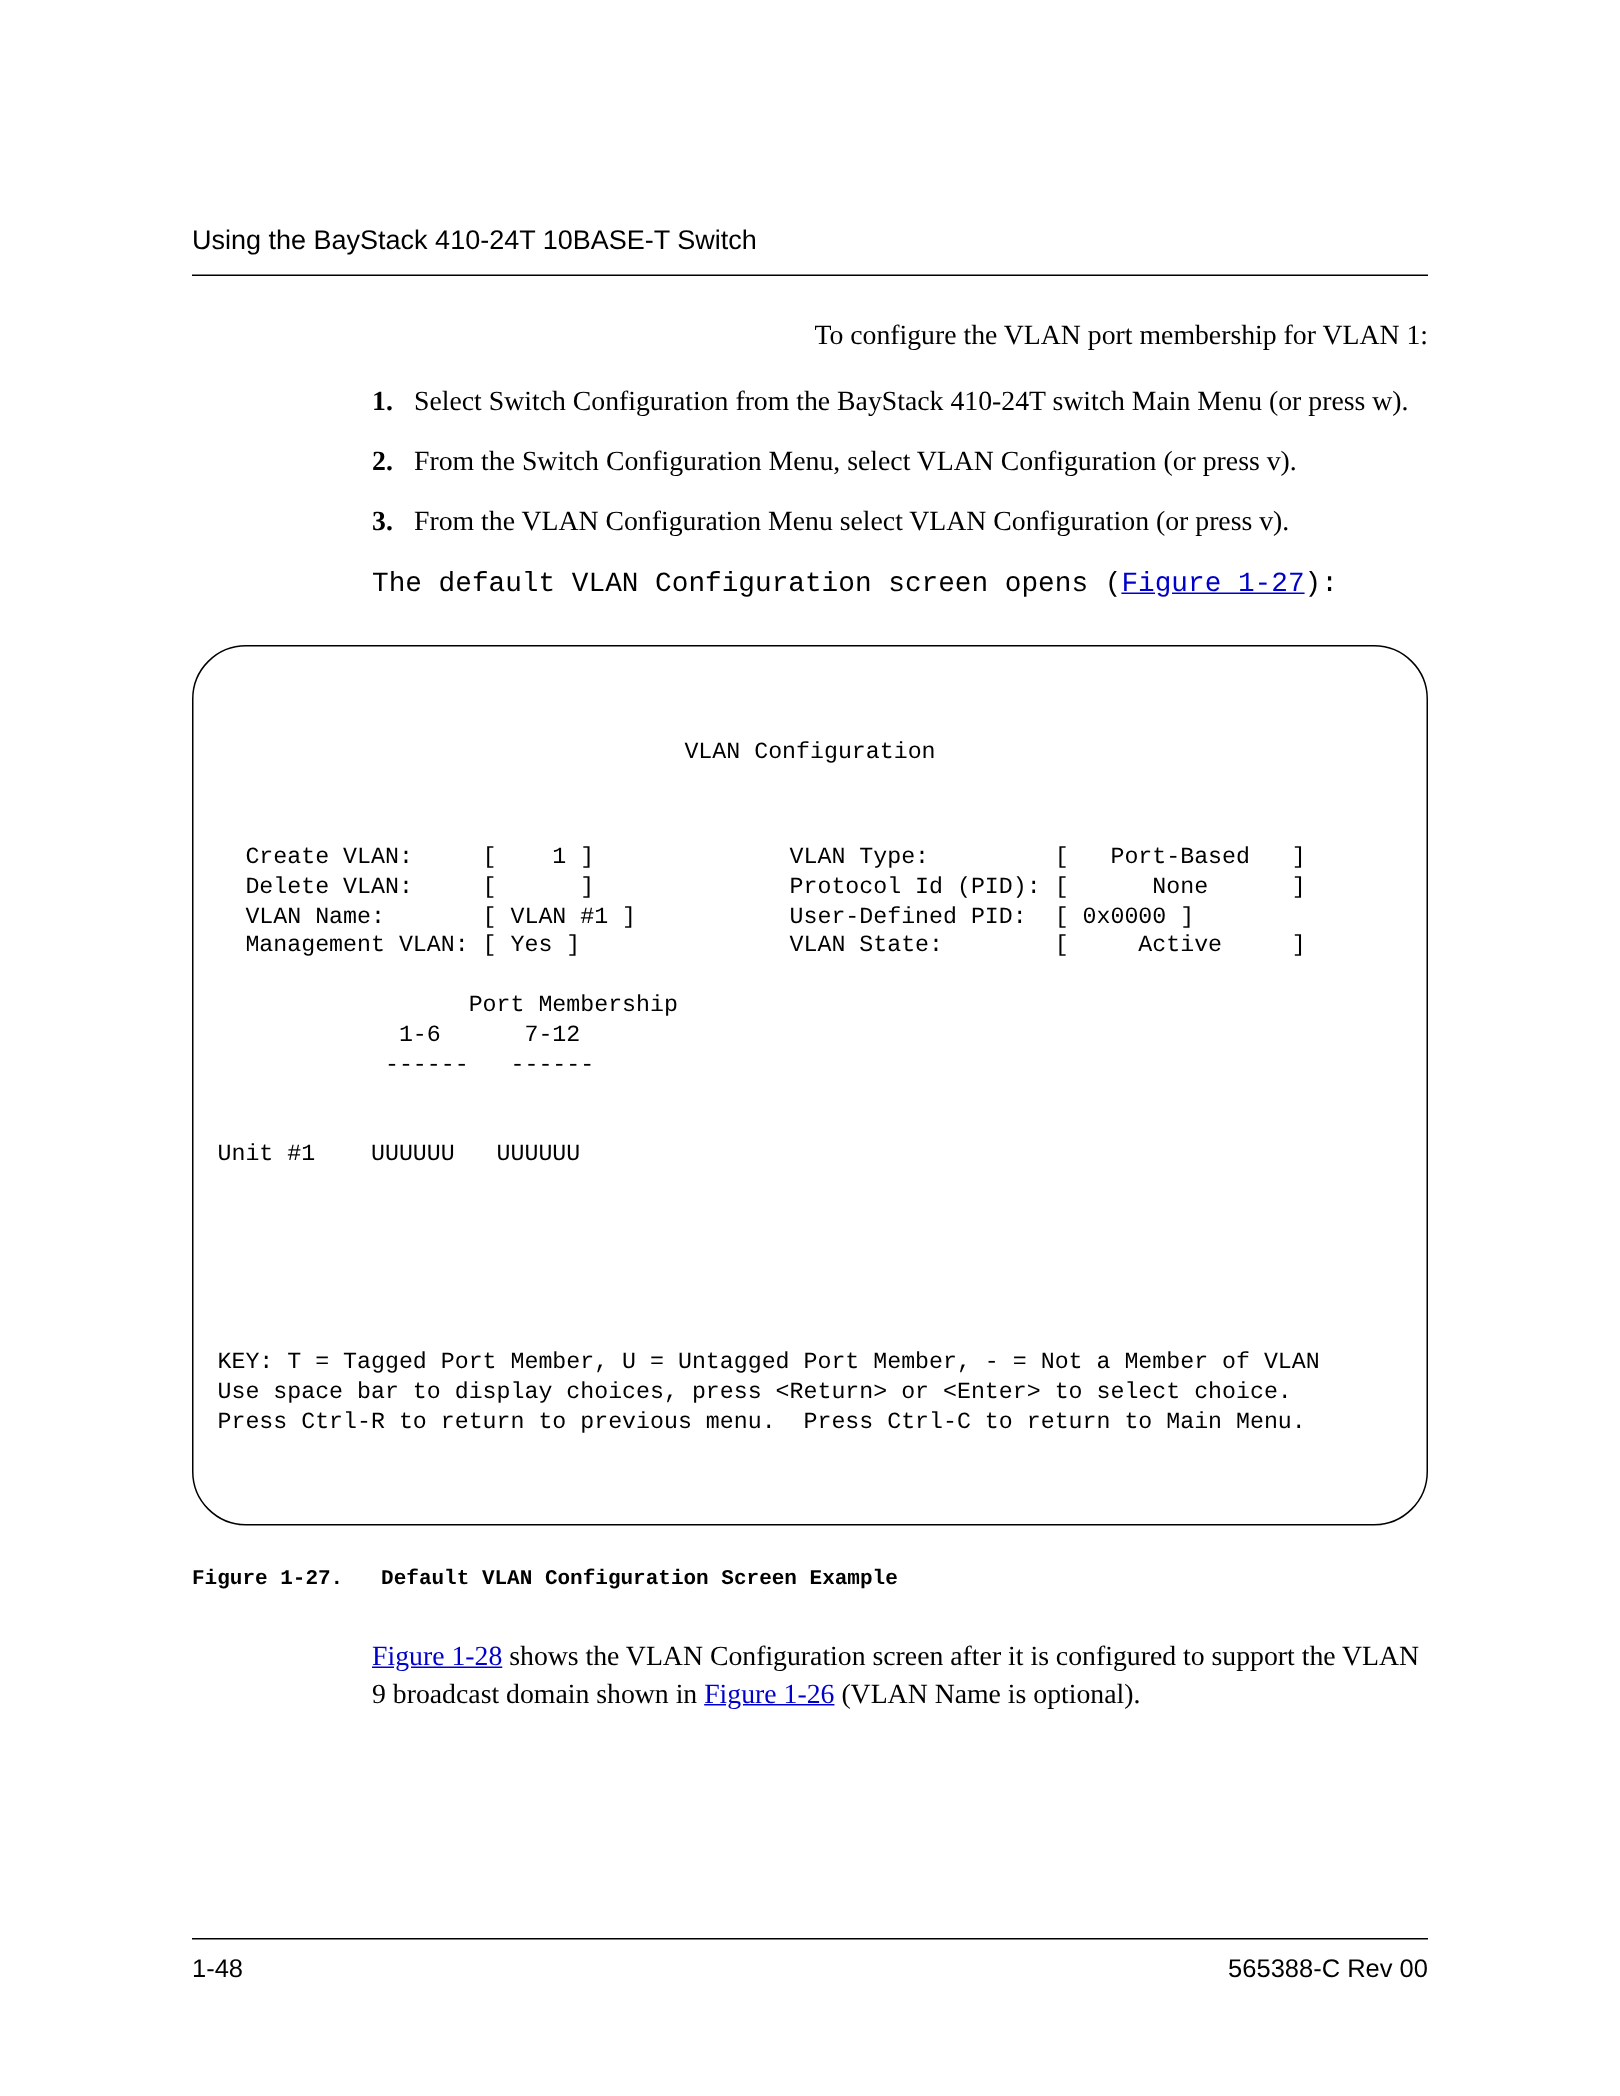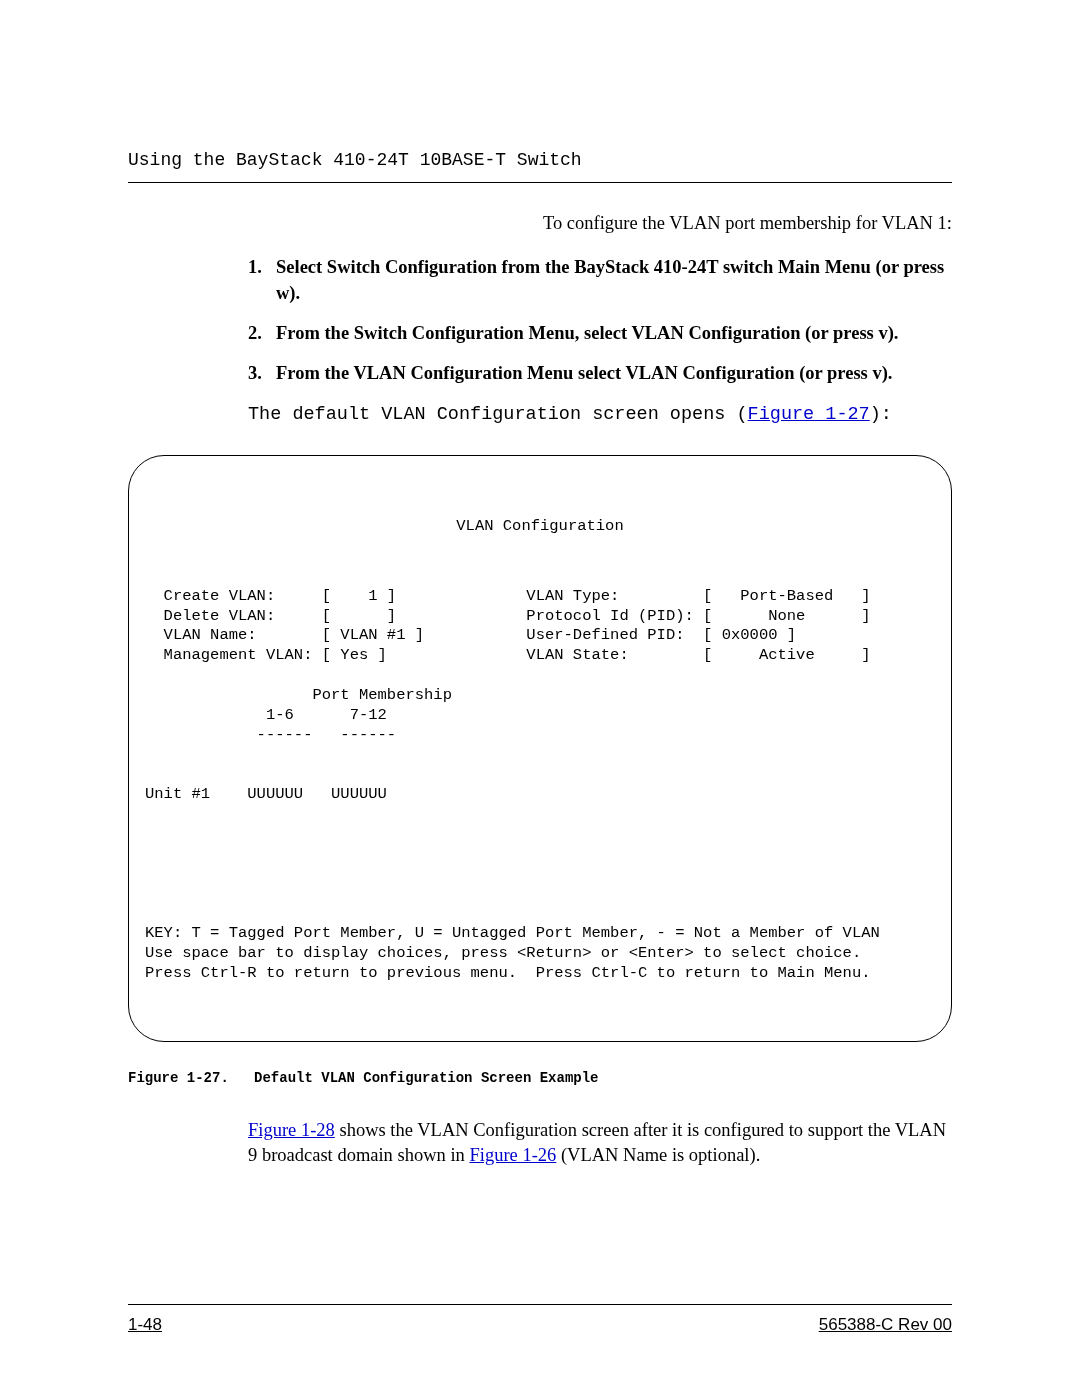--- a/index.html
+++ b/index.html
@@ -12,21 +12,21 @@
       font-family: Georgia, 'Times New Roman', serif;
       width: 1080px;
       height: 1397px;
       position: relative;
     }
     .page {
       padding: 150px 128px 0 128px;
     }
     .running-header {
       font-size: 18px;
-      font-family: Liberation Mono, monospace;
+      font-family: Liberation Sans, sans-serif;
       color: #000;
       margin-bottom: 12px;
     }
     .header-rule {
       border: none;
       border-top: 1.5px solid #000;
       margin-bottom: 28px;
     }
     .indent-block {
       margin-left: 120px;
@@ -36,21 +36,21 @@
       margin-bottom: 20px;
       line-height: 1.3;
       text-align: right;
     }
     .steps {
       list-style: none;
       counter-reset: step;
     }
     .steps li {
       counter-increment: step;
-      font-weight: bold;
+      font-weight: normal;
       font-family: Georgia, 'Times New Roman', serif;
       font-size: 18.5px;
       line-height: 1.4;
       margin-bottom: 14px;
       position: relative;
       padding-left: 28px;
     }
     .steps li::before {
       content: counter(step) ".";
       position: absolute;
@@ -95,22 +95,21 @@
       line-height: 1.35;
       margin-bottom: 20px;
     }
     .italic {
       font-style: italic;
     }
     .footer {
       position: absolute;
       left: 128px;
       right: 128px;
-      bottom: 62px;
-      text-decoration: underline;
+      bottom: 74px;
     }
     .footer-rule {
       border: none;
       border-top: 1.5px solid #000;
       margin-bottom: 10px;
     }
     .footer-row {
       display: flex;
       justify-content: space-between;
       font-family: Arial, Helvetica, sans-serif;

